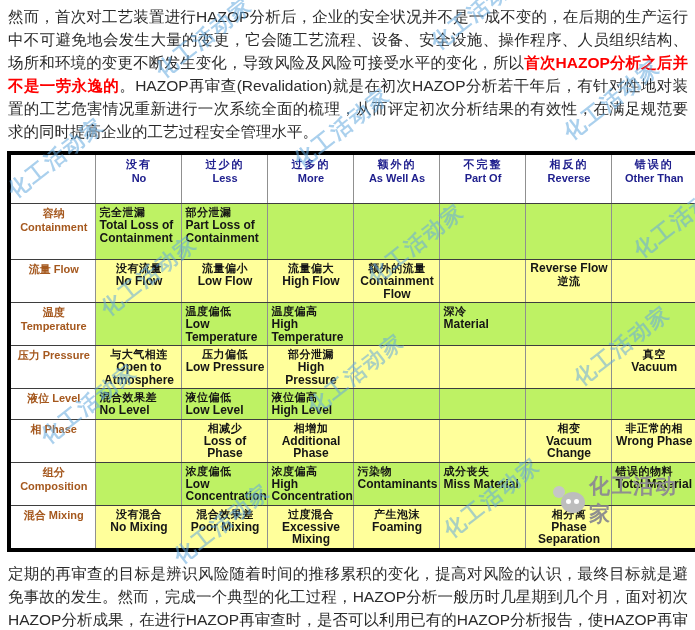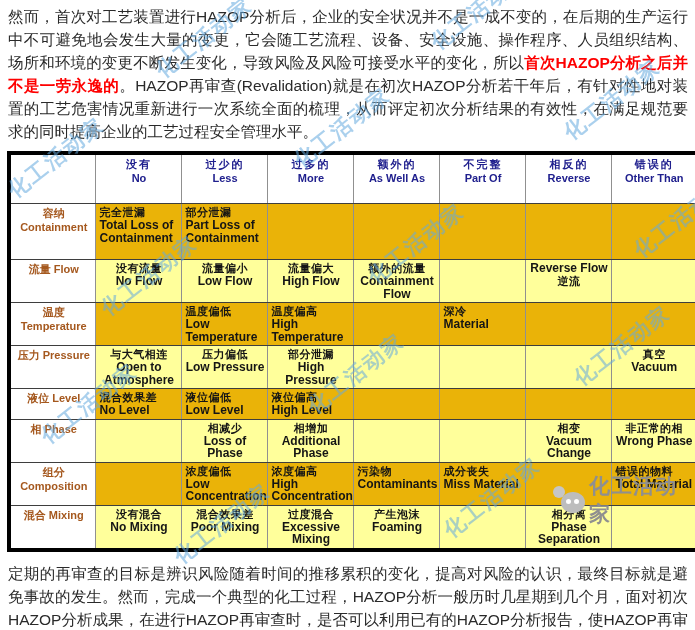--- a/index.html
+++ b/index.html
@@ -23,21 +23,21 @@
     padding:2px 2px 2px 4px;vertical-align:top;overflow:hidden;
   }
   thead th{height:44px;text-align:center;vertical-align:middle;background:#fff;padding:2px 1px;}
   .th-zh{display:block;font-size:11px;font-weight:bold;color:#20208e;letter-spacing:2px;}
   .th-en{display:block;font-size:11px;font-weight:bold;color:#20208e;}
   td.param{
     text-align:center;vertical-align:middle;background:#ffffff;
     font-size:11px;font-weight:bold;color:#a5581e;padding:2px 3px;
   }
   td.param .p-part{display:inline;}
-  tr.tone-green td.data{background:#eab308;}
+  tr.tone-green td.data{background:#bef264;}
   tr.tone-yellow td.data{background:#ffff9b;text-align:center;}
   .c1{display:block;font-size:11px;font-weight:bold;color:#151515;line-height:13px;letter-spacing:0.5px;}
   .c2{display:block;font-size:12px;font-weight:bold;color:#151515;line-height:12.5px;}
 
   .wm-layer{position:absolute;inset:0;z-index:4;pointer-events:none;}
   .wm{
     position:absolute;transform:rotate(-38deg);transform-origin:left top;
     font-size:21px;font-weight:bold;letter-spacing:2px;white-space:nowrap;
     color:rgba(100,170,222,0.55);
   }

